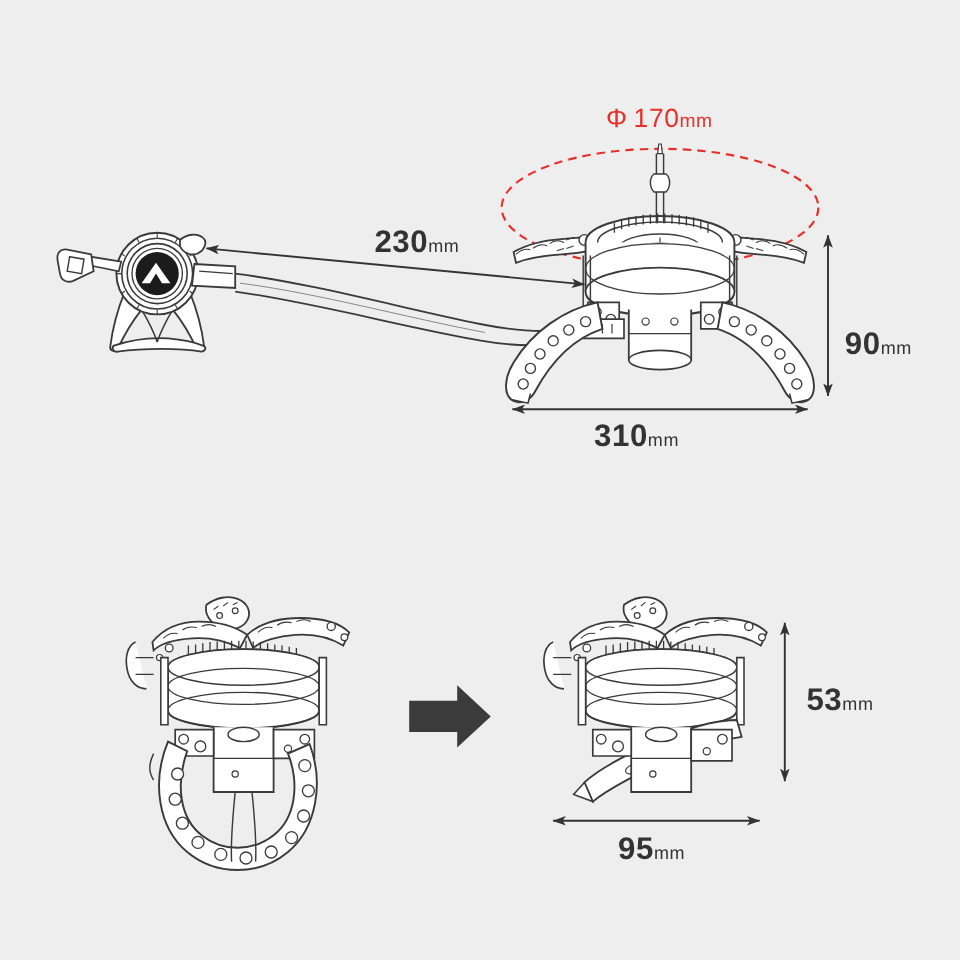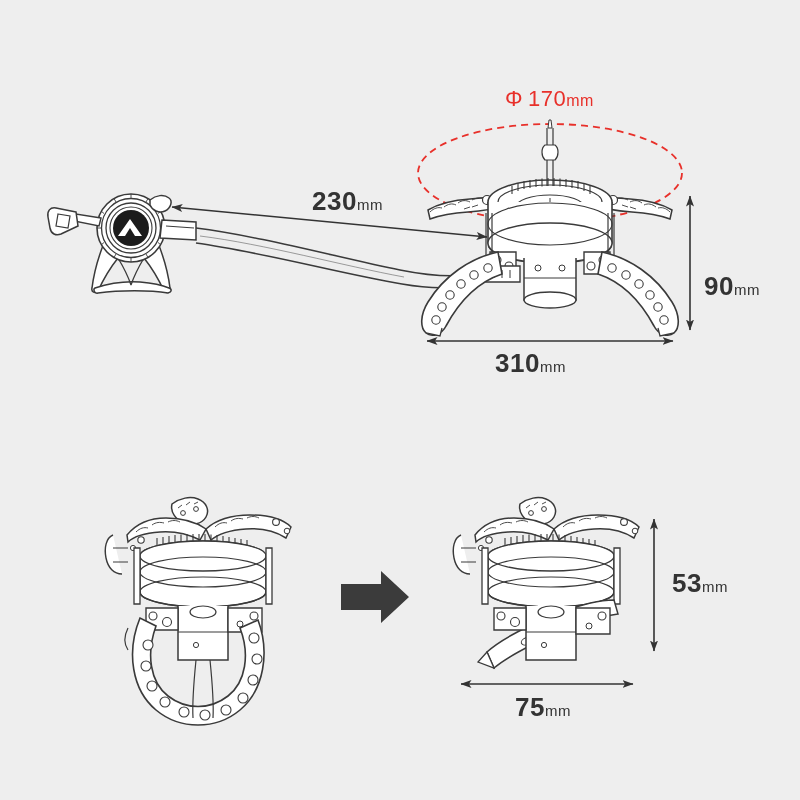--- a/index.html
+++ b/index.html
@@ -396,16 +396,16 @@
 
   <div class="dim-label" id="label-168">
     <span class="num">310</span><span class="unit">mm</span>
   </div>
 
   <div class="dim-label" id="label-75">
     <span class="num">53</span><span class="unit">mm</span>
   </div>
 
   <div class="dim-label" id="label-95">
-    <span class="num">75</span><span class="unit">mm</span>
+    <span class="num">95</span><span class="unit">mm</span>
   </div>
 
 </div>
 
 </body></html>

